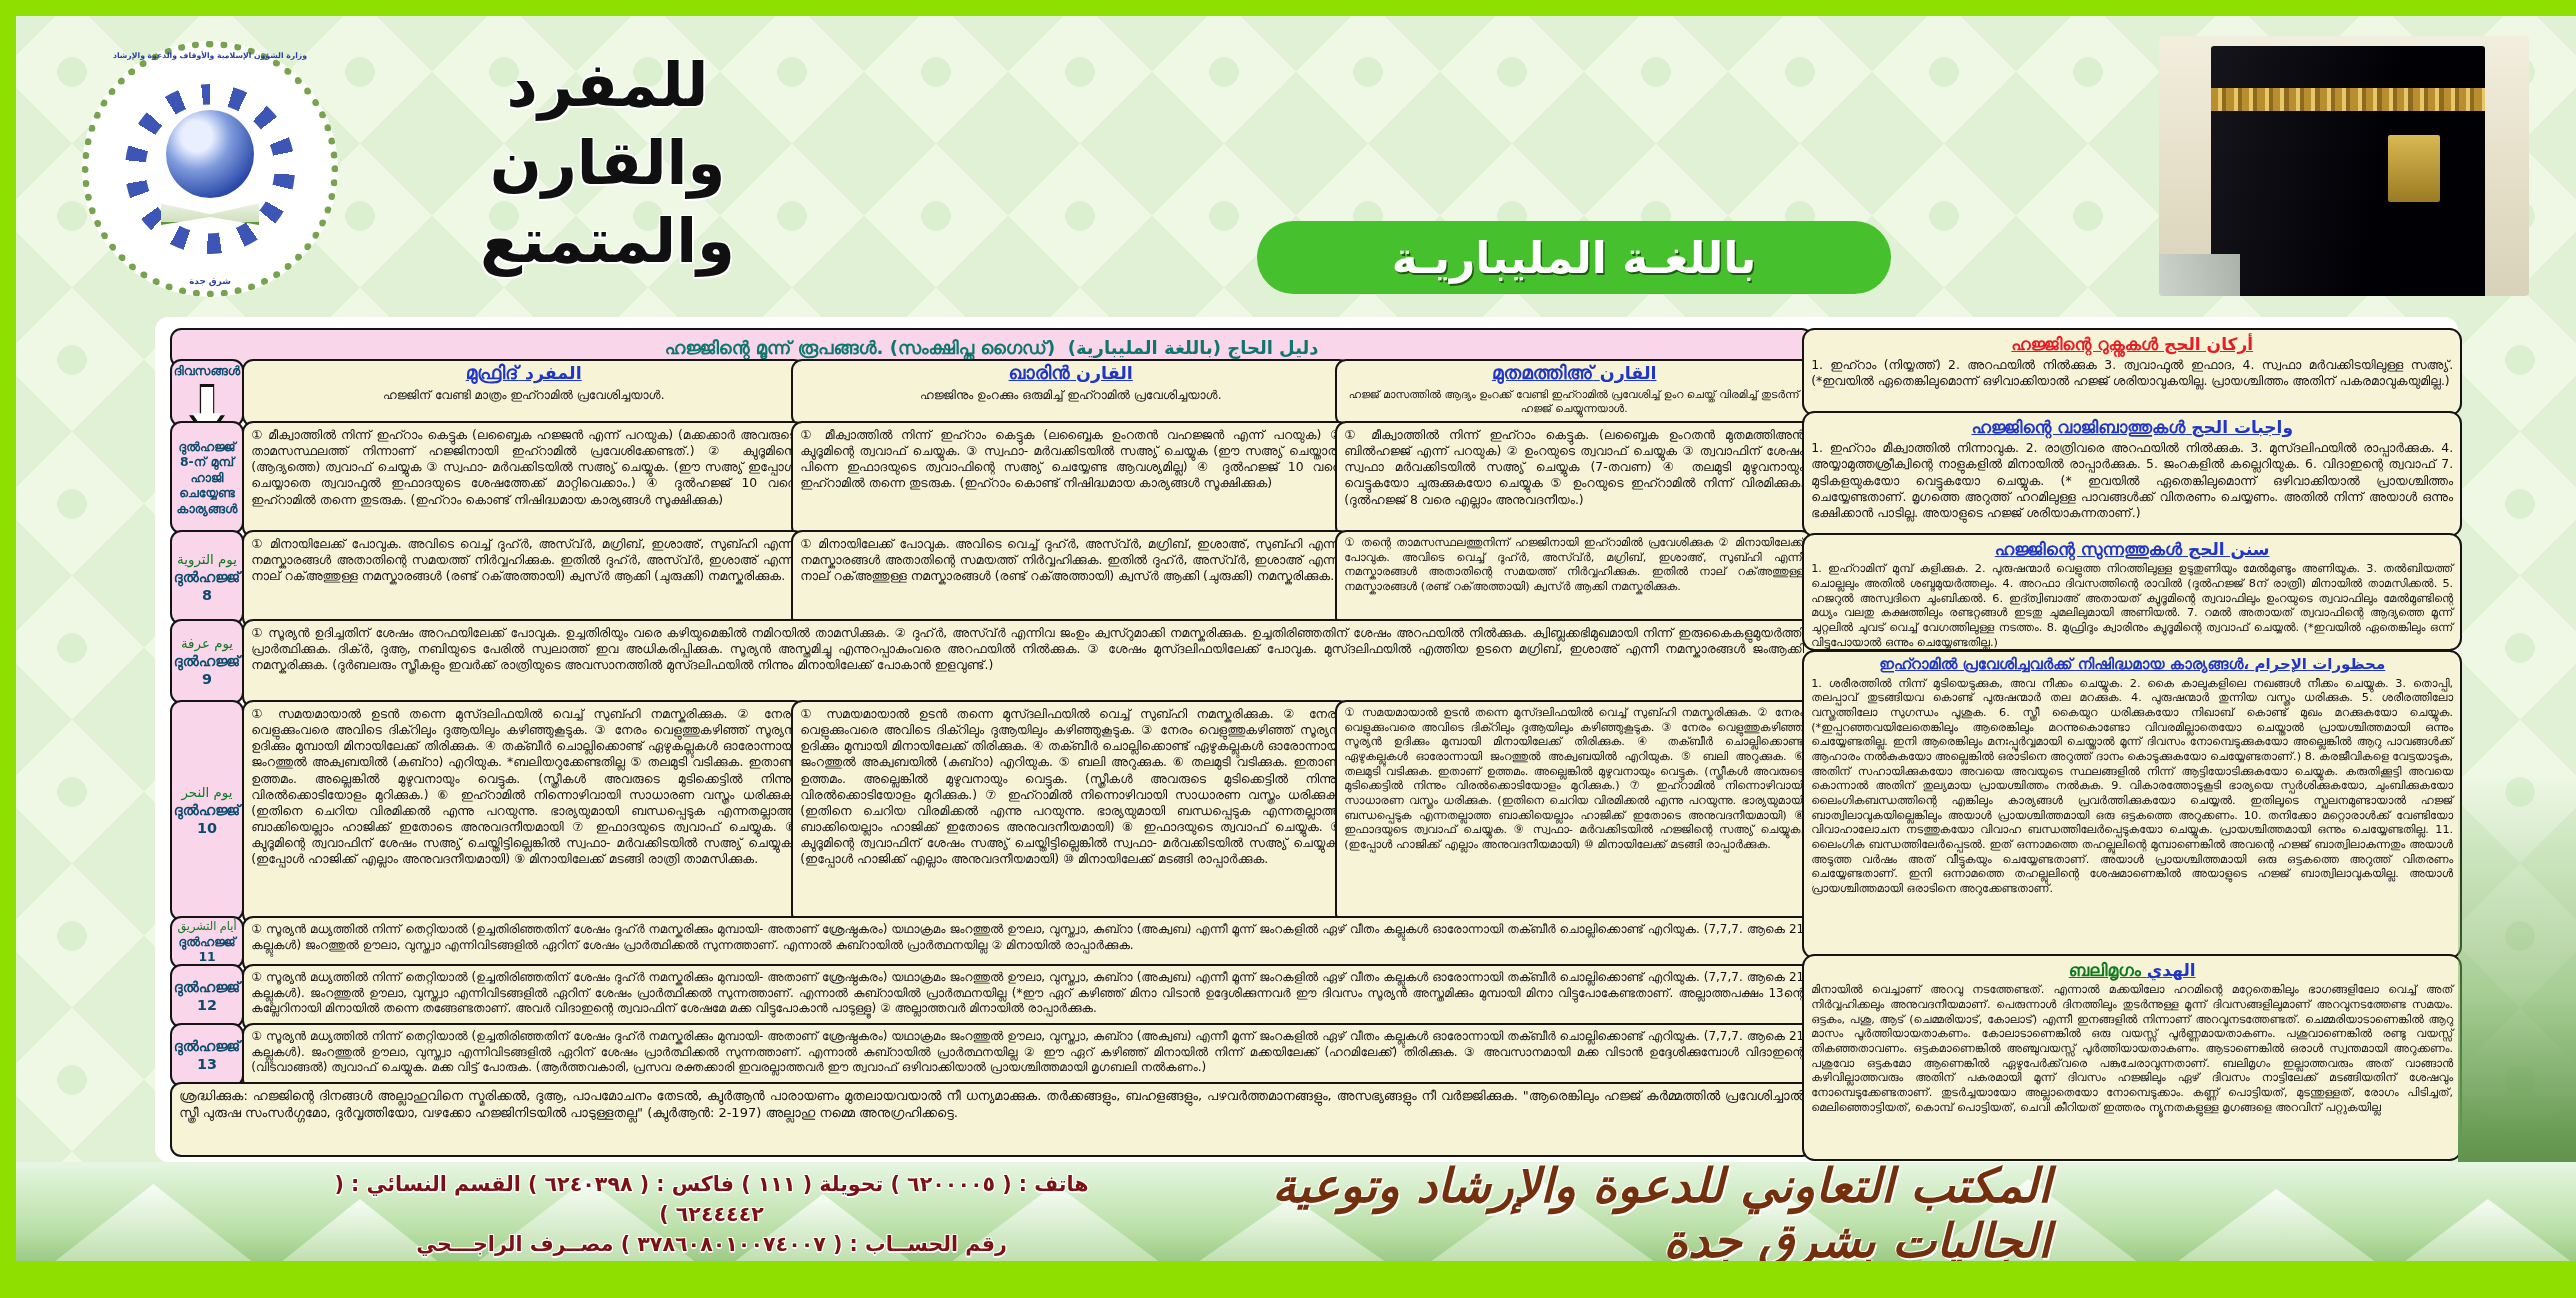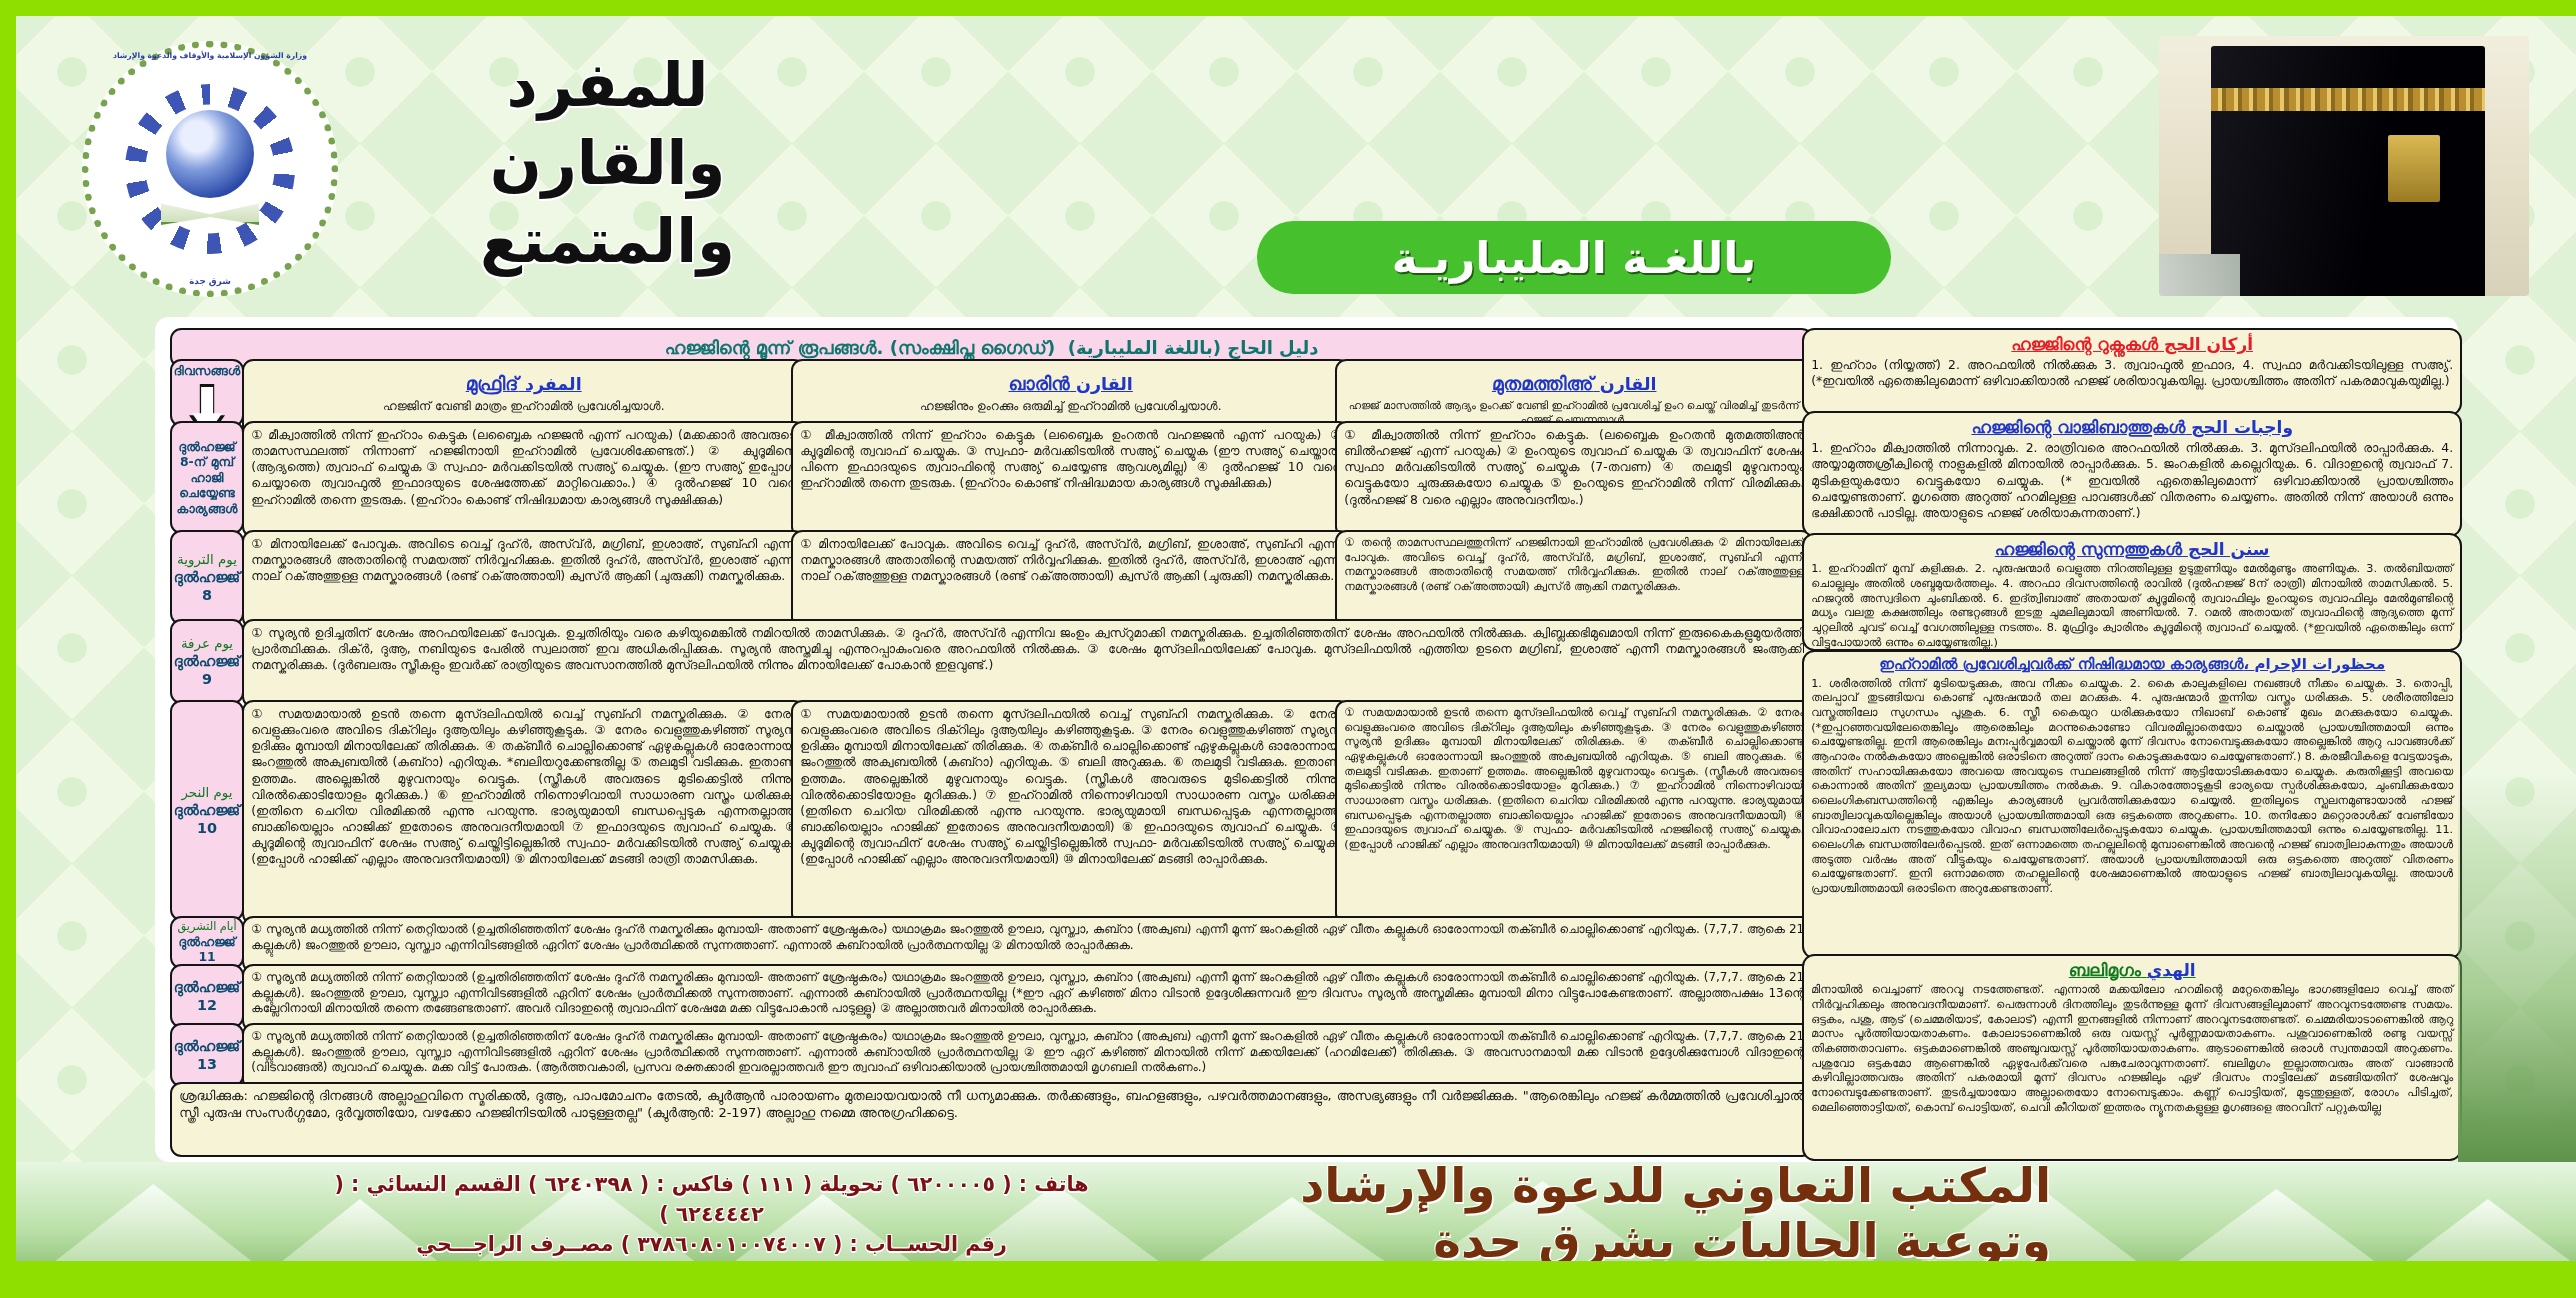--- a/index.html
+++ b/index.html
@@ -15,21 +15,21 @@
   .board{position:absolute;left:155px;top:317px;width:2303px;height:845px;background:#ffffff;border-radius:13.4px;z-index:5;}
   .cell{position:absolute;background:#f6f3d6;border:2.1px solid #141414;border-radius:11.3px;
         padding:4.1px 7.2px;font-size:12.4px;line-height:1.3;color:#141414;text-align:justify;overflow:hidden;z-index:6;}
   .pink{background:#f9d6ea;}
   .labelcell{display:flex;flex-direction:column;align-items:center;justify-content:center;text-align:center;
         padding:2.1px 1px;background:#f9d6ea;}
   .label-ar{color:#0e7a1e;font-weight:normal;font-size:13.4px;direction:rtl;line-height:1.2;}
   .label-ml{color:#0c4a6e;font-weight:bold;font-size:14.4px;line-height:1.25;}
   .titlebar{display:flex;align-items:center;justify-content:center;text-align:center;}
   .titlebar .t{color:#0f766e;font-weight:bold;font-size:18px;}
-  .colhead{display:flex;flex-direction:column;align-items:center;justify-content:flex-start;padding-top:11px;text-align:center;}
+  .colhead{display:flex;flex-direction:column;align-items:center;justify-content:flex-start;padding-top:0;text-align:center;}
   .colhead .hd{color:#2036c8;font-weight:bold;font-size:18.5px;text-decoration:underline;}
   .colhead .hd .ar{font-size:17.5px;}
   .colhead .sub{color:#141414;font-size:12px;margin-top:3.1px;line-height:1.25;text-align:center;}
   .sbox{position:absolute;left:1802px;width:642px;background:#f6f3d6;border:2.1px solid #141414;border-radius:12.4px;
         padding:3.1px 7.2px;font-size:12.4px;line-height:1.3;color:#141414;text-align:justify;overflow:hidden;z-index:6;}
   .sbox .sb-title{display:block;text-align:center;font-weight:bold;font-size:17px;text-decoration:underline;margin-bottom:2.1px;}
   .sb-red{color:#e81c24;}
   .sb-blue{color:#2036c8;}
   .arrow-wrap{position:relative;width:36px;height:57px;margin-top:5.2px;}
   .arrow-black{position:absolute;left:0;top:0;width:36px;height:57px;background:#141414;
@@ -64,21 +64,21 @@
     background:repeating-linear-gradient(90deg,#b98e2f 0 7.2px,#e6c76a 7.2px 11.3px,#8d6a1d 11.3px 15.5px);}
   .kaaba .hizam{position:absolute;left:62%;top:38%;width:14%;height:26%;background:linear-gradient(#d9b952,#9a7b23);border-radius:2.1px;}
   .kaaba .floor{position:absolute;left:0;bottom:0;width:22%;height:16%;background:linear-gradient(80deg,#cdd3cc,#aab3a9);}
   .photo{position:absolute;left:14.4px;top:1162px;width:2567px;height:99px;overflow:hidden;
     background:linear-gradient(#e7f6e2,#b9dfa6 70%,#9cca86);z-index:10;}
   .tent{position:absolute;bottom:0;background:linear-gradient(#fbfffb,#c4e2b4);clip-path:polygon(50% 0,100% 100%,0 100%);opacity:0.9;}
   .contact{position:absolute;left:289px;top:1170px;width:845px;height:90px;direction:rtl;text-align:center;
     color:#7b1113;font-weight:bold;font-size:20.6px;line-height:1.45;z-index:12;
     text-shadow:1px 1px 0 #fff,-1px -1px 0 #fff,1px -1px 0 #fff,-1px 1px 0 #fff,0 1.5px 0 #fff;}
   .callig{position:absolute;left:1149px;top:1168px;width:902px;height:90px;display:flex;align-items:center;justify-content:center;
-    direction:rtl;color:#74300d;font-weight:bold;font-size:47px;z-index:12;
+    direction:rtl;color:#74300d;font-weight:bold;font-style:italic;font-size:47px;z-index:12;
     text-shadow:1.5px 1.5px 0 #ffffff,-1px -1px 0 #ffffff;}
   .foliage{position:absolute;left:2458px;top:773px;width:124px;height:488px;z-index:8;
     background:linear-gradient(to bottom,rgba(120,176,96,0) 0%,rgba(120,176,96,0.55) 45%,#679a52 75%,#44703a 100%);}
 </style>
 </head>
 <body>
 
 <div class="page">
 
   <div class="lime" style="left:0;top:0;width:2596px;height:15.5px;"></div>

